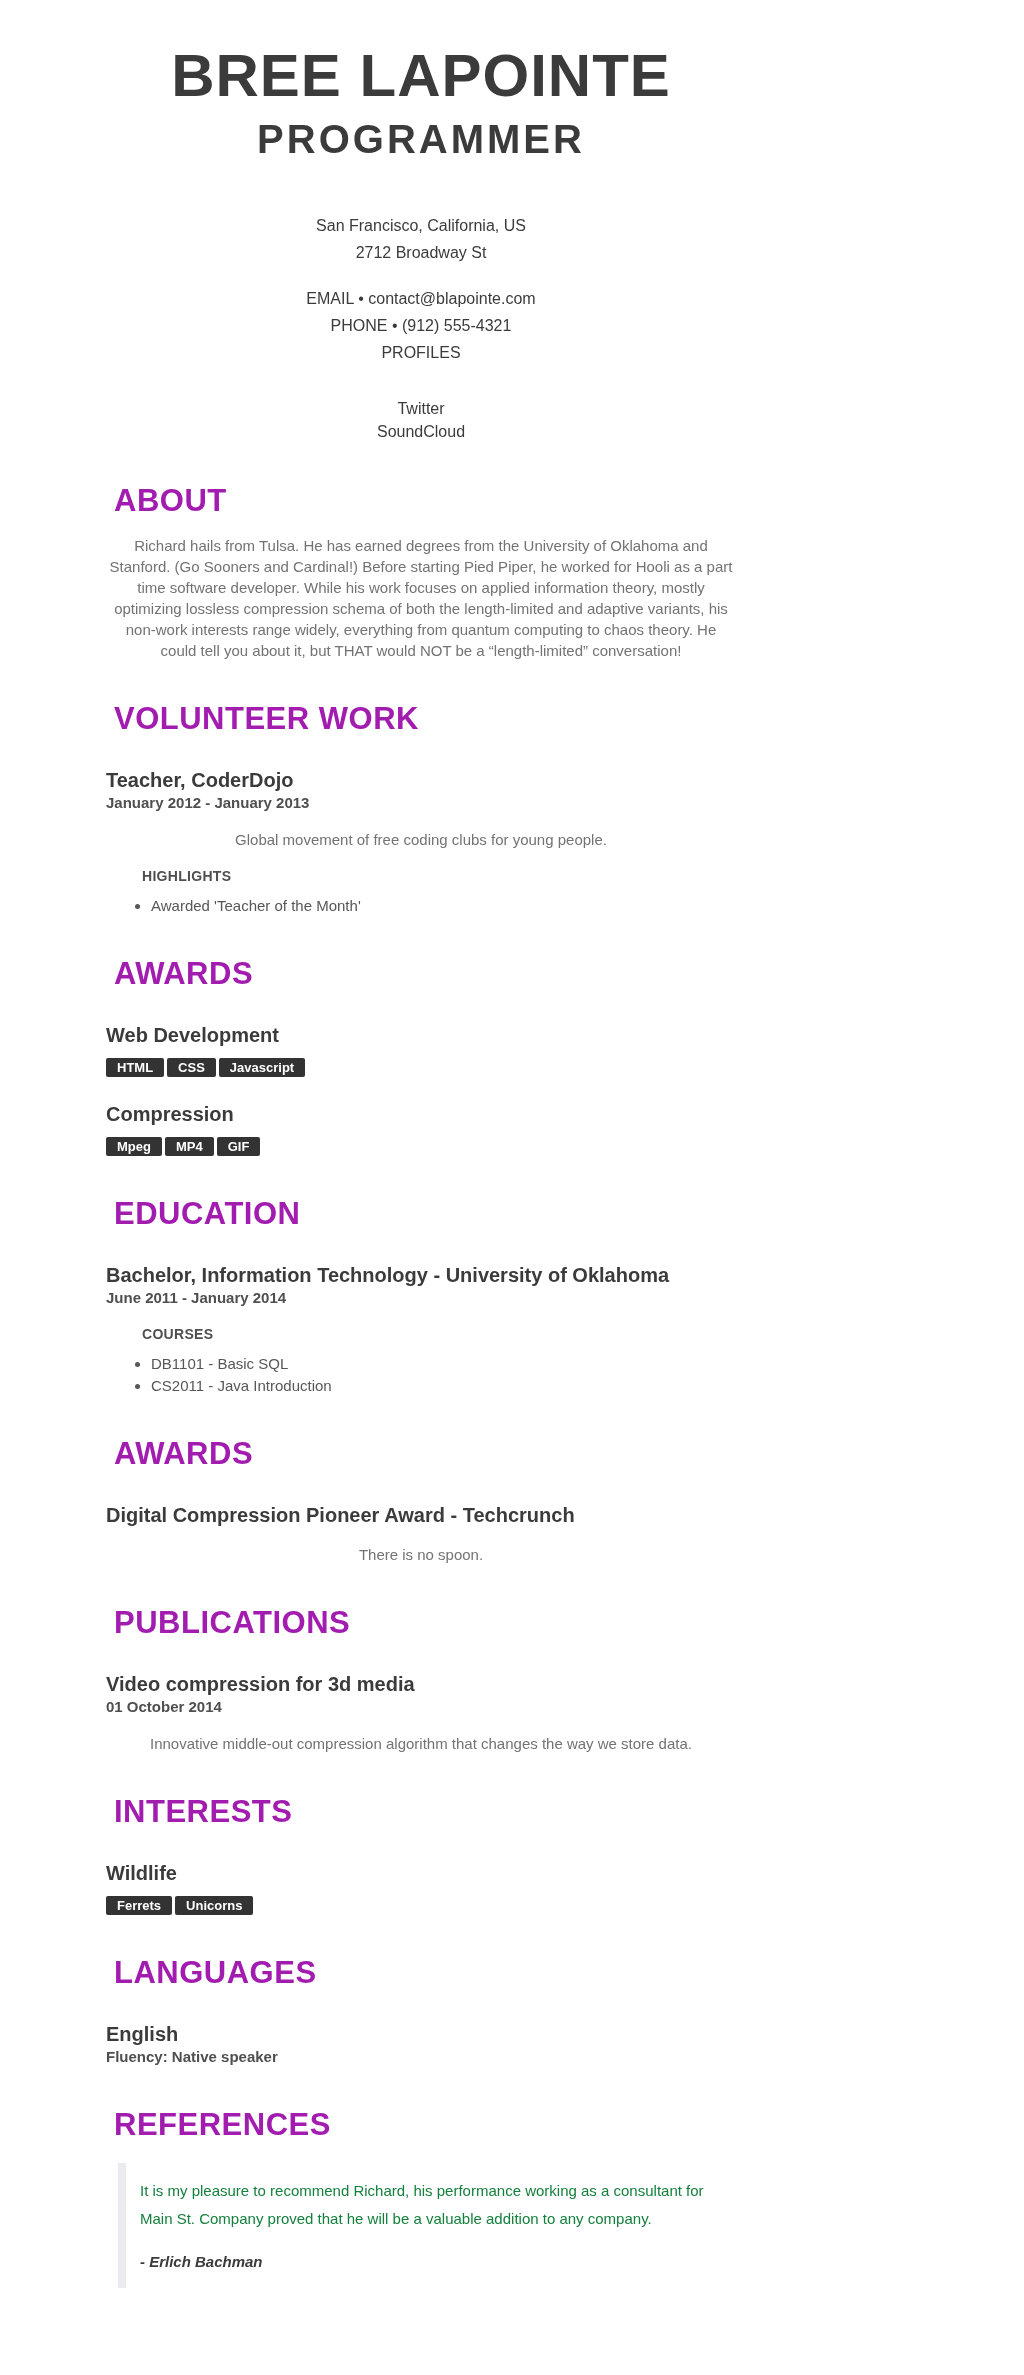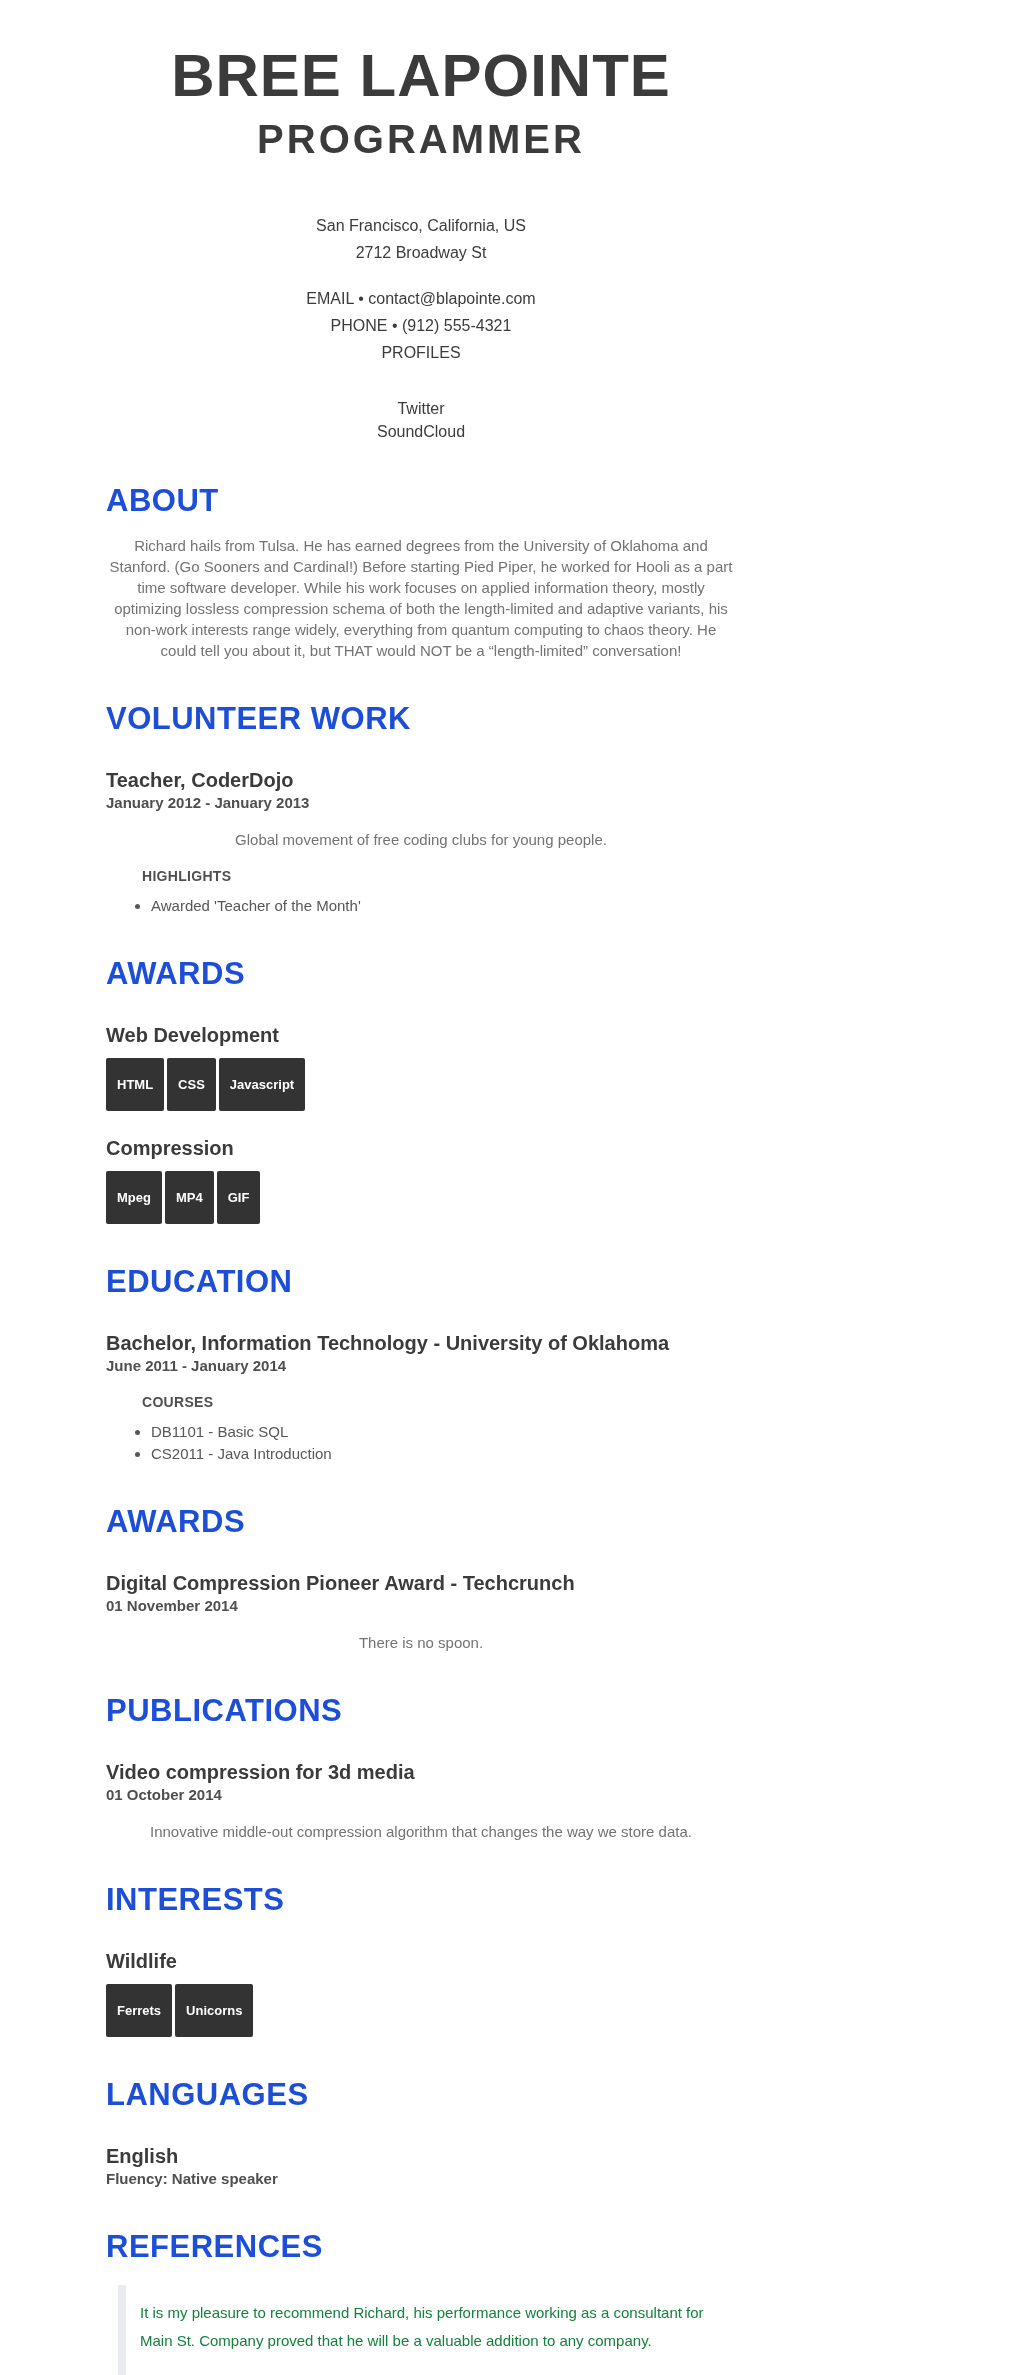--- a/index.html
+++ b/index.html
@@ -43,24 +43,24 @@
     display: block;
     color: #3b3b3b;
     text-decoration: none;
     cursor: pointer;
   }
 
   
   h2 {
     font-size: 31px;
     font-weight: 700;
-    color: #1d4ed8;
+    color: #a21caf;
     letter-spacing: 0.5px;
     line-height: 36px;
-    margin: 40px 0 0 0;
+    margin: 40px 0 0 8px;
   }
   .item-title {
     font-size: 20px;
     font-weight: 700;
     color: #3b3b3b;
     line-height: 26px;
     margin-top: 30px;
   }
   .item-date {
     font-size: 15px;
@@ -93,21 +93,21 @@
   }
   ul.plain-list li { line-height: 20px; margin: 2px 0; }
 
   
   .chips { margin-top: 10px; display: flex; gap: 3px; }
   .chip {
     background: #333333;
     color: #ffffff;
     font-size: 13px;
     font-weight: 700;
-    padding: 19px 11px;
+    padding: 2px 11px;
     border-radius: 2px;
     line-height: 15px;
     white-space: nowrap;
   }
 
   
   blockquote.reference {
     margin: 20px 0 0 12px;
     border-left: 8px solid #e9ebee;
     padding: 14px 0 18px 14px;
@@ -197,21 +197,20 @@
         <li>DB1101 - Basic SQL</li>
         <li>CS2011 - Java Introduction</li>
       </ul>
     </div>
   </section>
 
   <section>
     <h2>AWARDS</h2>
     <div>
       <div class="item-title">Digital Compression Pioneer Award - Techcrunch</div>
-      <div class="item-date">01 November 2014</div>
       <p class="item-desc">There is no spoon.</p>
     </div>
   </section>
 
   <section>
     <h2>PUBLICATIONS</h2>
     <div>
       <div class="item-title">Video compression for 3d media</div>
       <div class="item-date">01 October 2014</div>
       <p class="item-desc">Innovative middle-out compression algorithm that changes the way we store data.</p>

